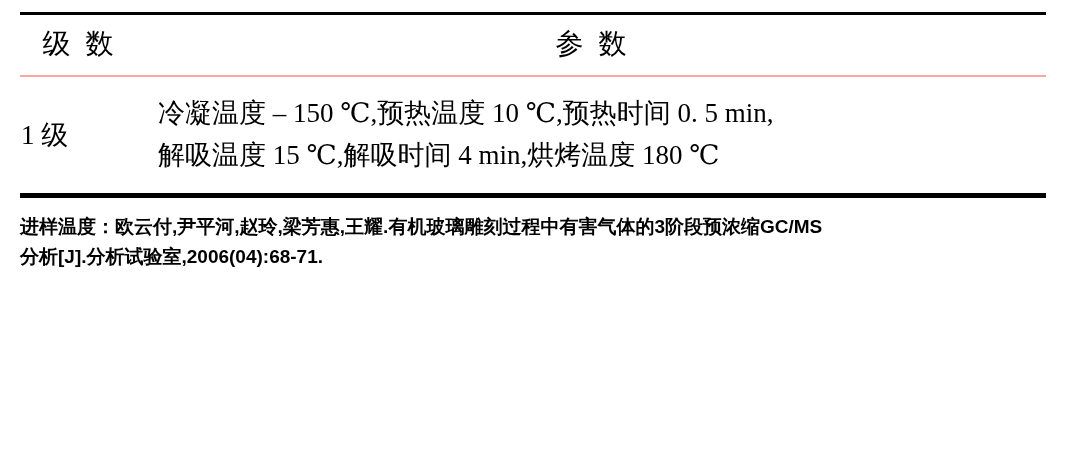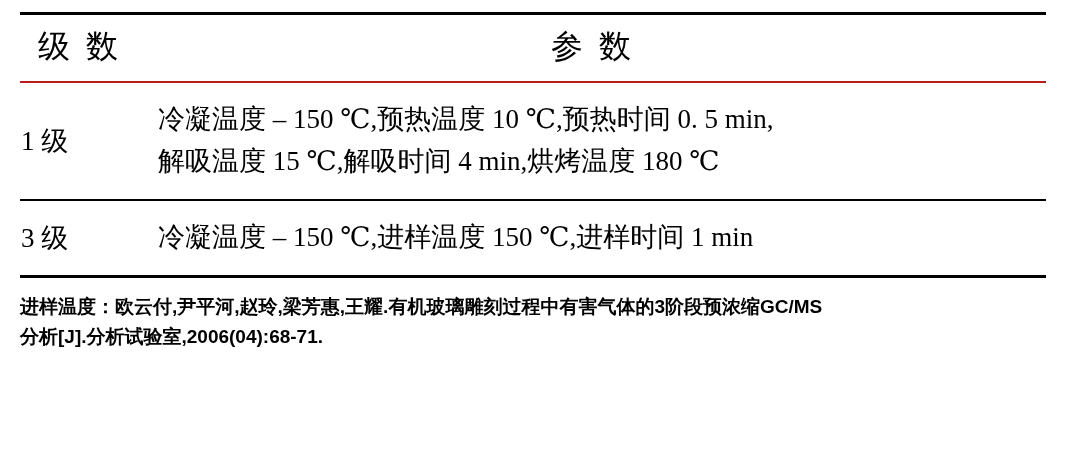--- a/index.html
+++ b/index.html
@@ -24,24 +24,24 @@
   table.data-table {
     width: 1026px;
     border-collapse: collapse;
     table-layout: fixed;
     margin-top: 12px;
   }
   table.data-table .rule-top td {
     border-top: 3px solid #000;
   }
   .head-row td {
-    border-bottom: 2px solid #b91c1c;
+    border-bottom: 2px solid #fca5a5;
     padding: 10px 0 12px 0;
     text-align: center;
-    font-size: 32px;
+    font-size: 28px;
     letter-spacing: 4px;
   }
   .col-level {
     width: 120px;
   }
   .level-cell {
     text-align: left;
     vertical-align: middle;
     font-size: 27px;
     white-space: nowrap;
@@ -107,26 +107,20 @@
       <tr class="sep">
           <td></td>
           <td></td>
         </tr>
 
       <tr class="sep">
           <td></td>
           <td></td>
         </tr>
 
-      <tr class="body-row">
-        <td class="level-cell">3 级</td>
-        <td class="param-cell">
-          <span class="param-line">冷凝温度 – 150 ℃,进样温度 150 ℃,进样时间 1 min</span>
-        </td>
-      </tr>
 
       <tr class="rule-bottom">
           <td></td>
           <td></td>
         </tr>
     </tbody>
   </table>
 
   <div class="ref-block">
     <div>进样温度：欧云付,尹平河,赵玲,梁芳惠,王耀.有机玻璃雕刻过程中有害气体的3阶段预浓缩GC/MS</div>

